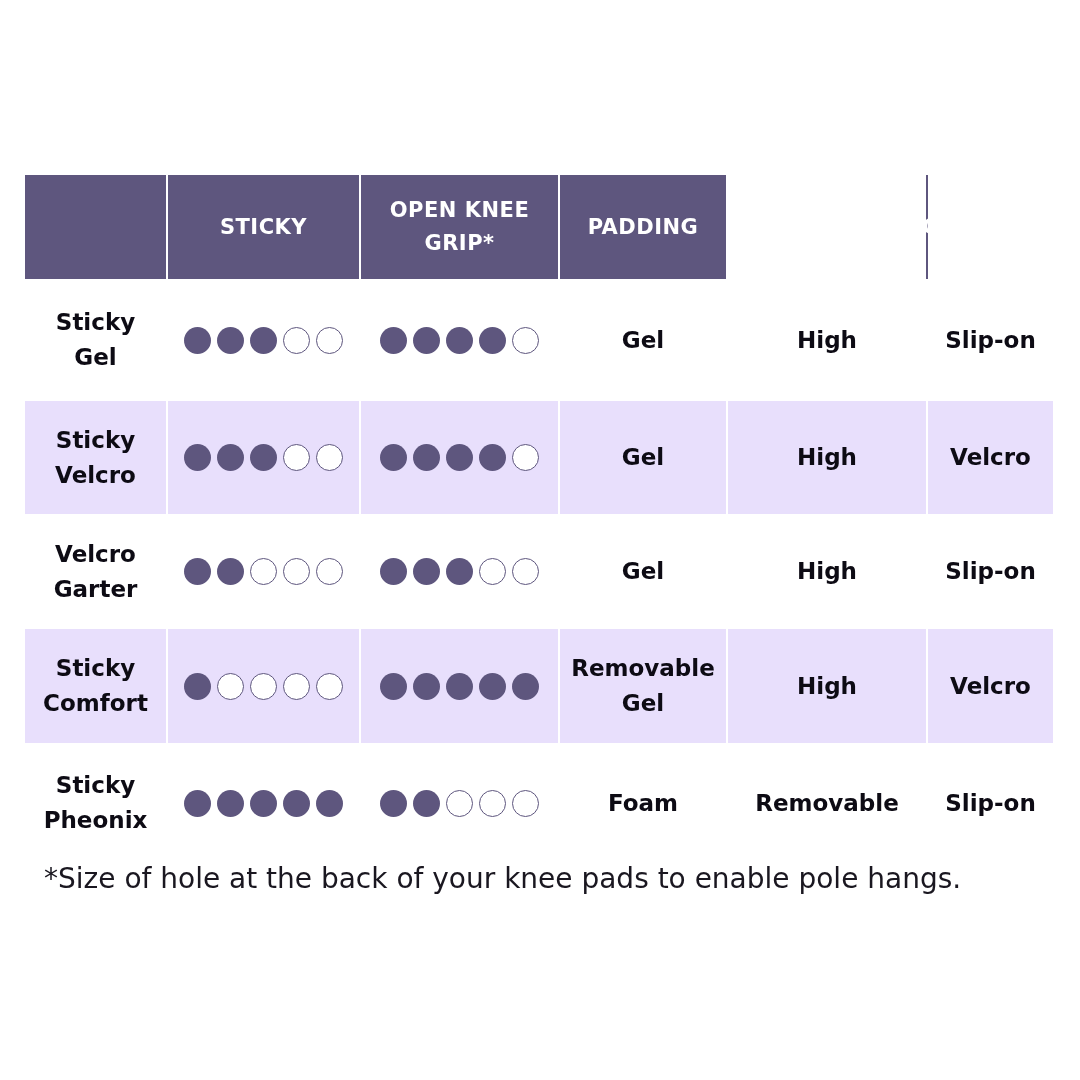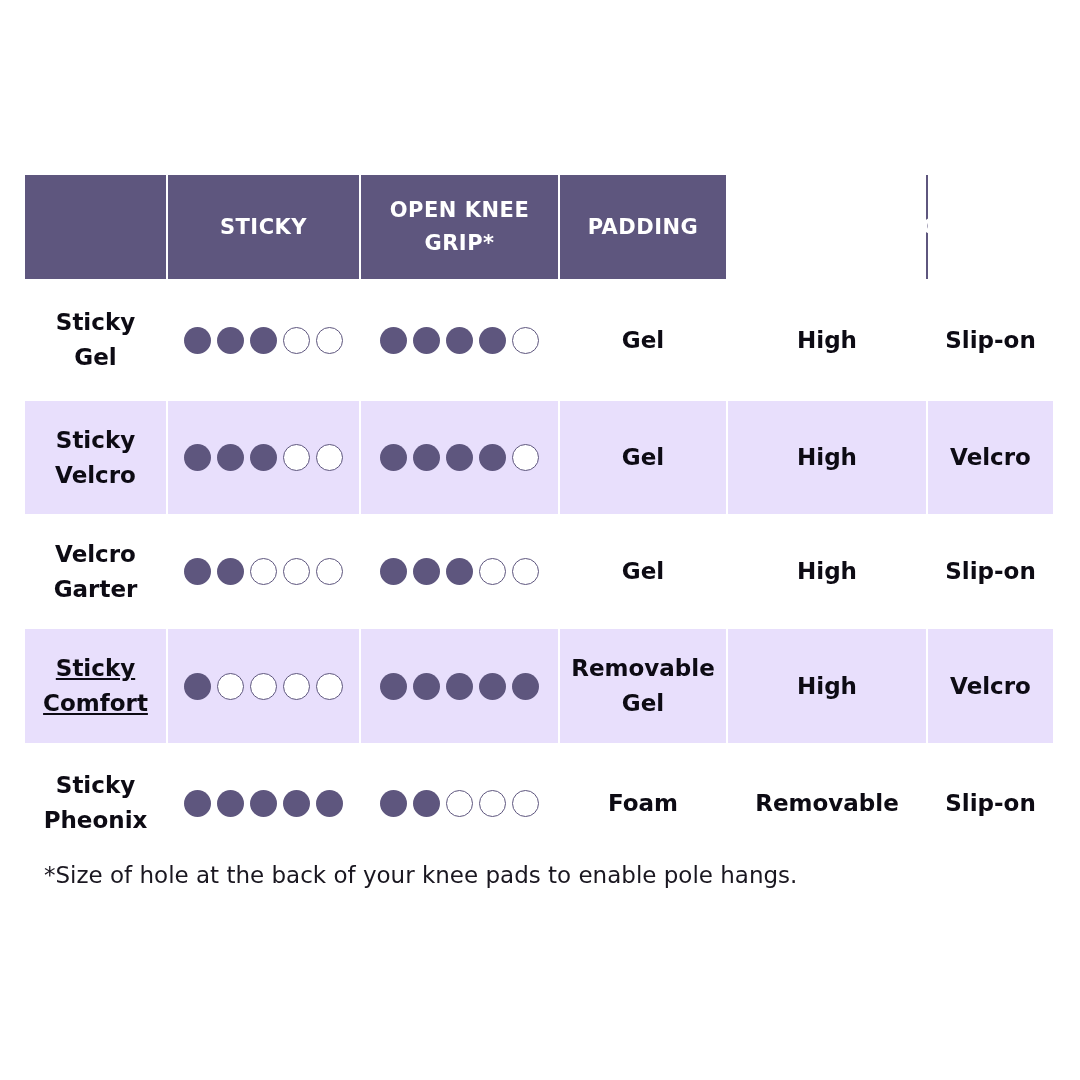--- a/index.html
+++ b/index.html
@@ -10,21 +10,21 @@
   .hdr .cell{background:#5e567e;color:#ffffff;font-weight:bold;font-size:21px;letter-spacing:0.5px;line-height:33px;}
   .gap{background:#ffffff;}
   .cell{display:flex;align-items:center;justify-content:center;text-align:center;}
   .r{font-weight:bold;font-size:23px;line-height:35px;}
   .r.alt .cell{background:#e8dffc;}
   .r.alt .gap{background:#ffffff;}
   .dots{display:flex;gap:6px;}
   .dot{width:27px;height:27px;border-radius:50%;box-sizing:border-box;}
   .dot.on{background:#5e567e;}
   .dot.off{background:#ffffff;border:1.2px solid #5e567e;}
-  .foot{position:absolute;left:44px;top:862px;font-size:23px;color:#1a1720;text-align:right;}
+  .foot{position:absolute;left:44px;top:862px;font-size:28px;color:#1a1720;text-align:right;}
 </style>
 </head>
 <body>
 
 <div class="table">
   <div class="row hdr">
     <div class="cell"></div>
       <div class="gap"></div>
     <div class="cell">STICKY</div>
       <div class="gap"></div>
@@ -117,21 +117,21 @@
           </div>
         </div>
         <div class="gap"></div>
         <div class="cell">Gel</div>
         <div class="gap"></div>
         <div class="cell">High</div>
         <div class="gap"></div>
         <div class="cell">Slip-on</div>
       </div>
       <div class="row r alt" style="height: 114px;">
-        <div class="cell" style="padding: 0px 2px; text-decoration: underline;">Sticky Comfort</div>
+        <div class="cell" style="padding: 0px 2px;">Sticky Comfort</div>
         <div class="gap"></div>
         <div class="cell">
           <div class="dots">
             <span class="dot on"></span>
             <span class="dot off"></span>
             <span class="dot off"></span>
             <span class="dot off"></span>
             <span class="dot off"></span>
           </div>
         </div>

